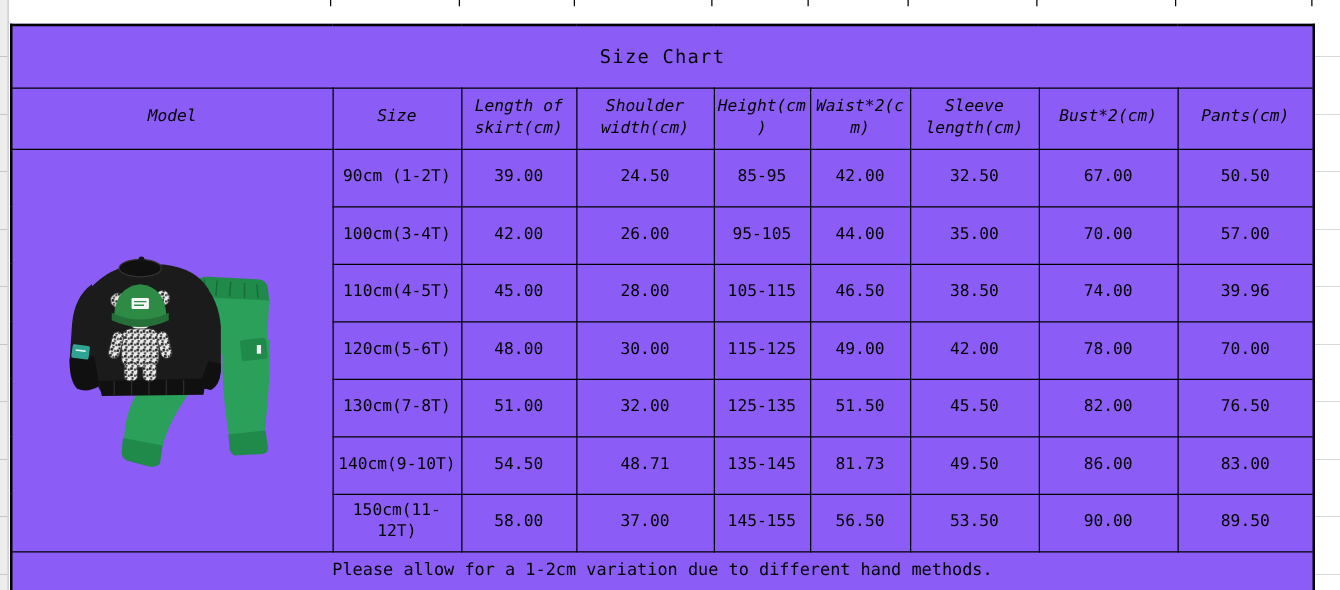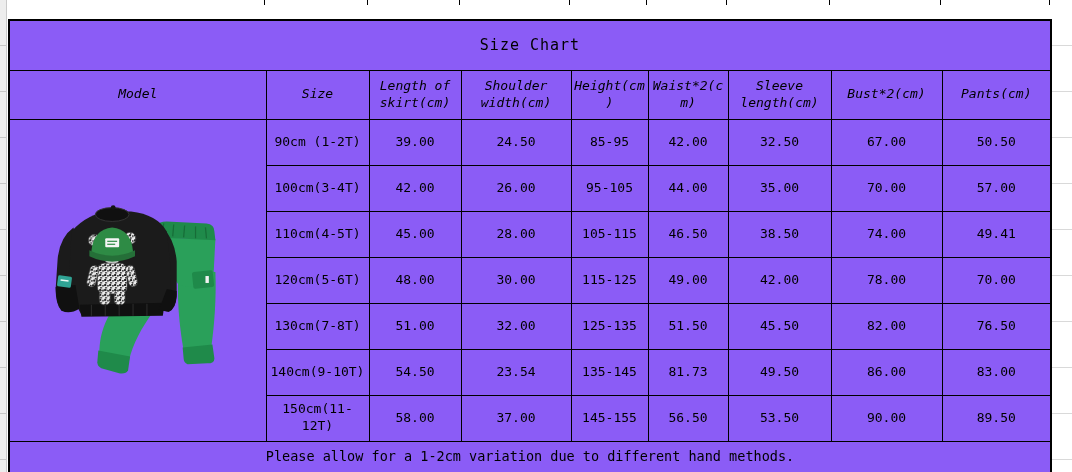--- a/index.html
+++ b/index.html
@@ -204,21 +204,21 @@
   </tr>
 
   <tr class="data-row">
     <td>110cm(4-5T)</td>
     <td>45.00</td>
     <td>28.00</td>
     <td>105-115</td>
     <td>46.50</td>
     <td>38.50</td>
     <td>74.00</td>
-    <td>49.41</td>
+    <td>39.96</td>
   </tr>
 
   <tr class="data-row">
     <td>120cm(5-6T)</td>
     <td>48.00</td>
     <td>30.00</td>
     <td>115-125</td>
     <td>49.00</td>
     <td>42.00</td>
     <td>78.00</td>
@@ -232,21 +232,21 @@
     <td>125-135</td>
     <td>51.50</td>
     <td>45.50</td>
     <td>82.00</td>
     <td>76.50</td>
   </tr>
 
   <tr class="data-row">
     <td>140cm(9-10T)</td>
     <td>54.50</td>
-    <td>23.54</td>
+    <td>48.71</td>
     <td>135-145</td>
     <td>81.73</td>
     <td>49.50</td>
     <td>86.00</td>
     <td>83.00</td>
   </tr>
 
   <tr class="data-row">
     <td>150cm(11-12T)</td>
     <td>58.00</td>

